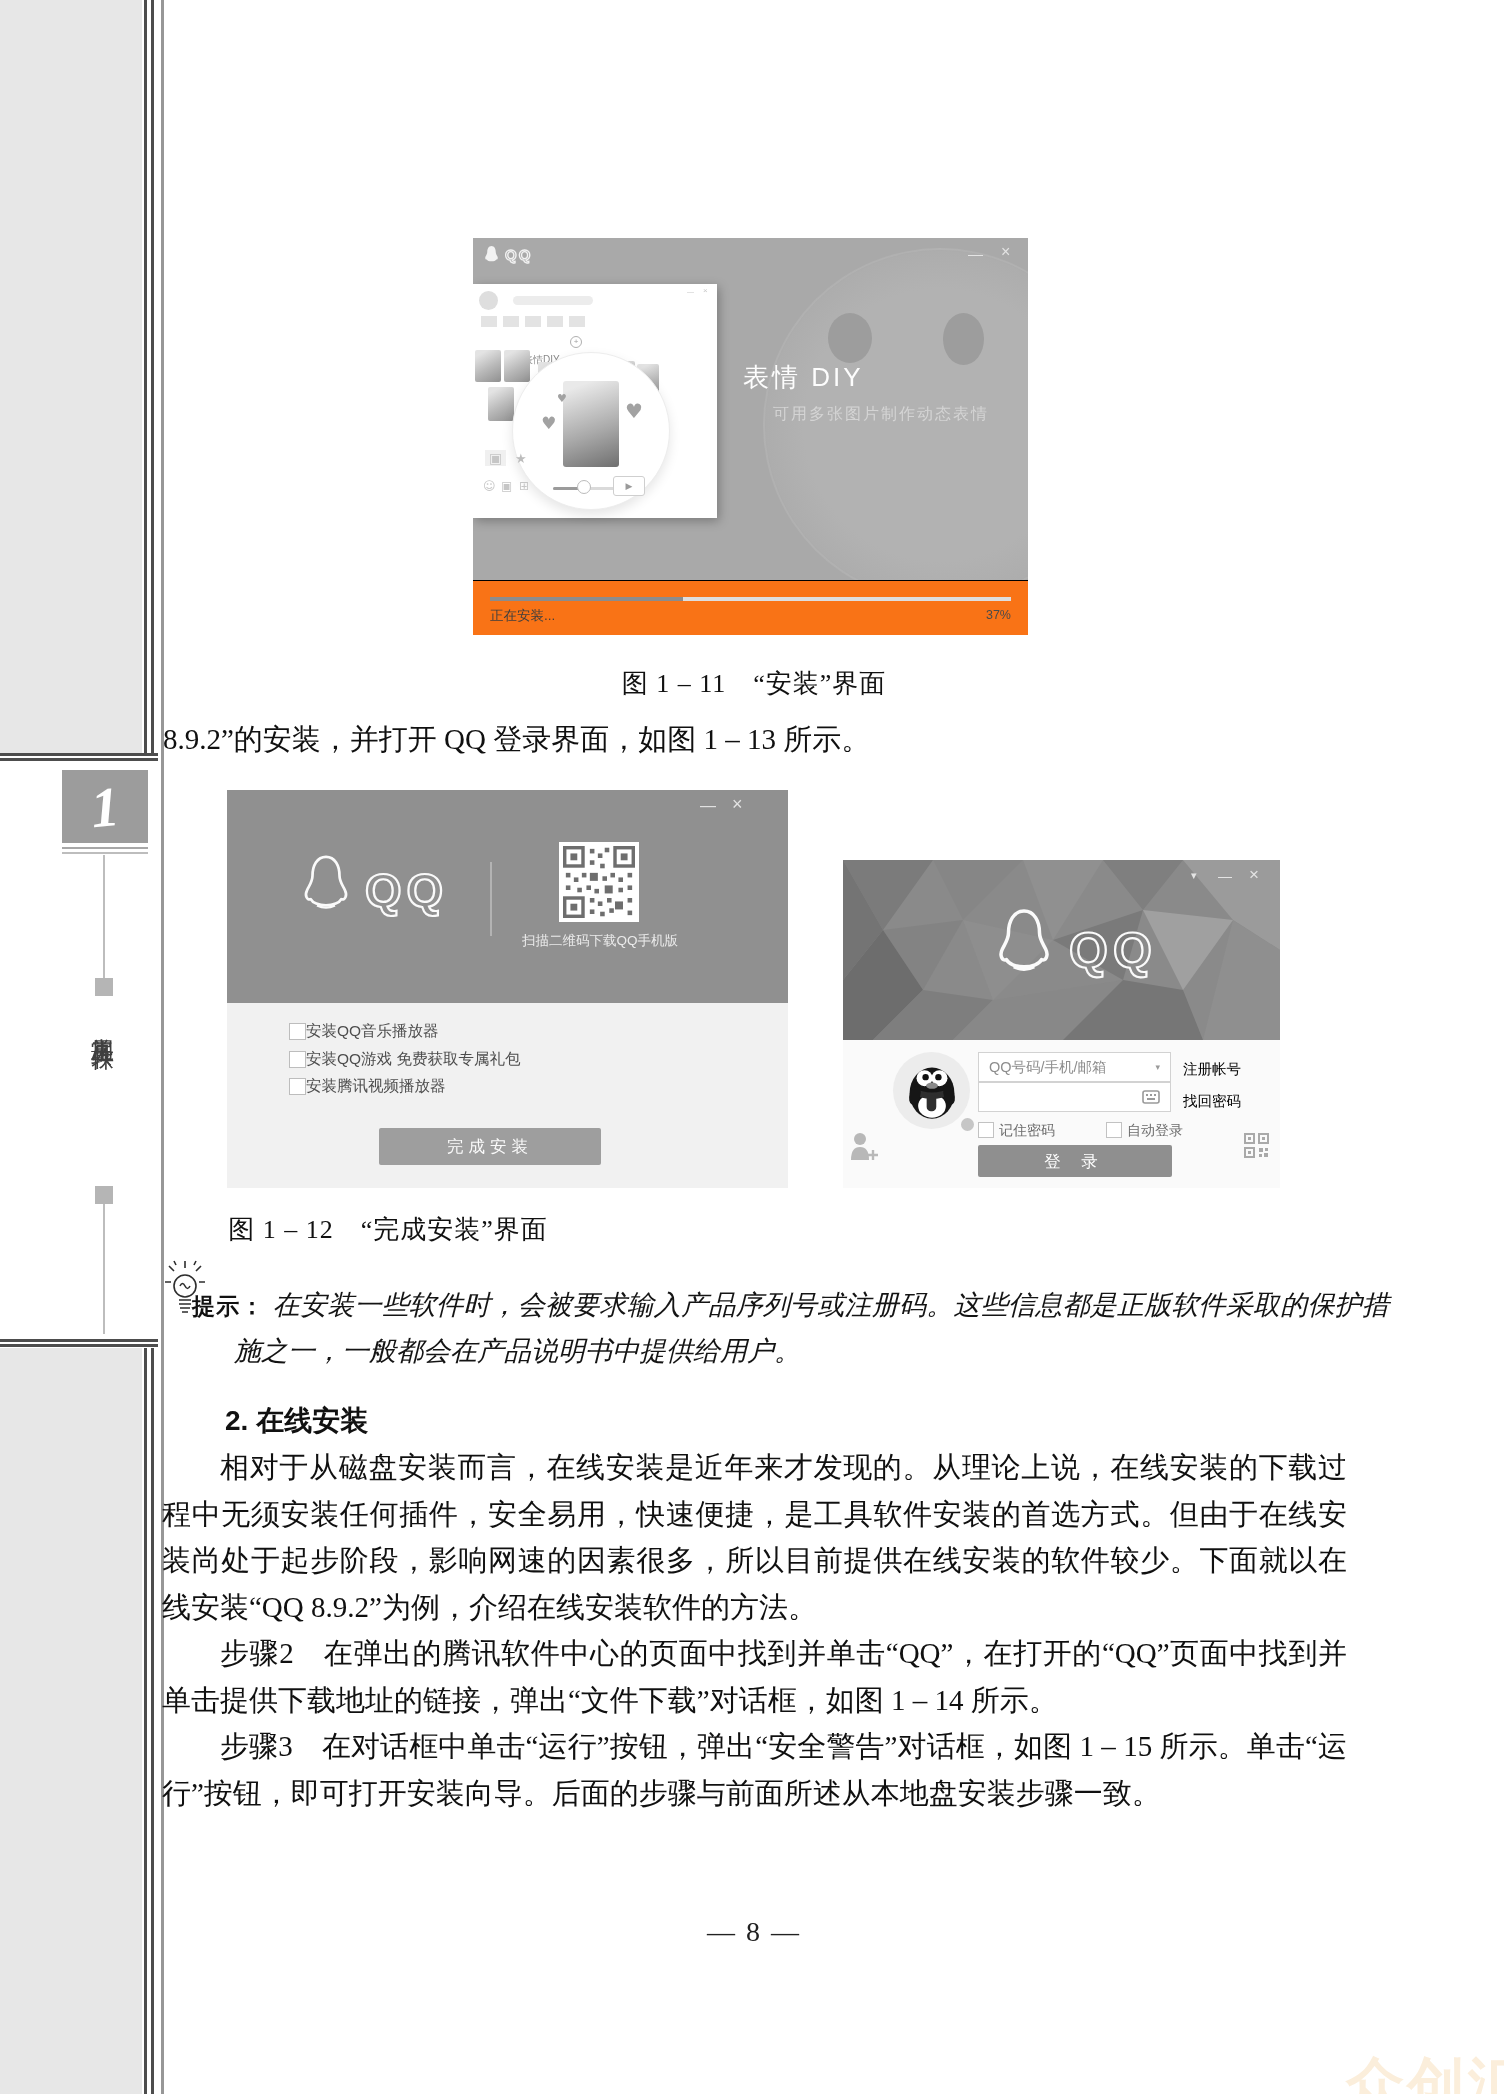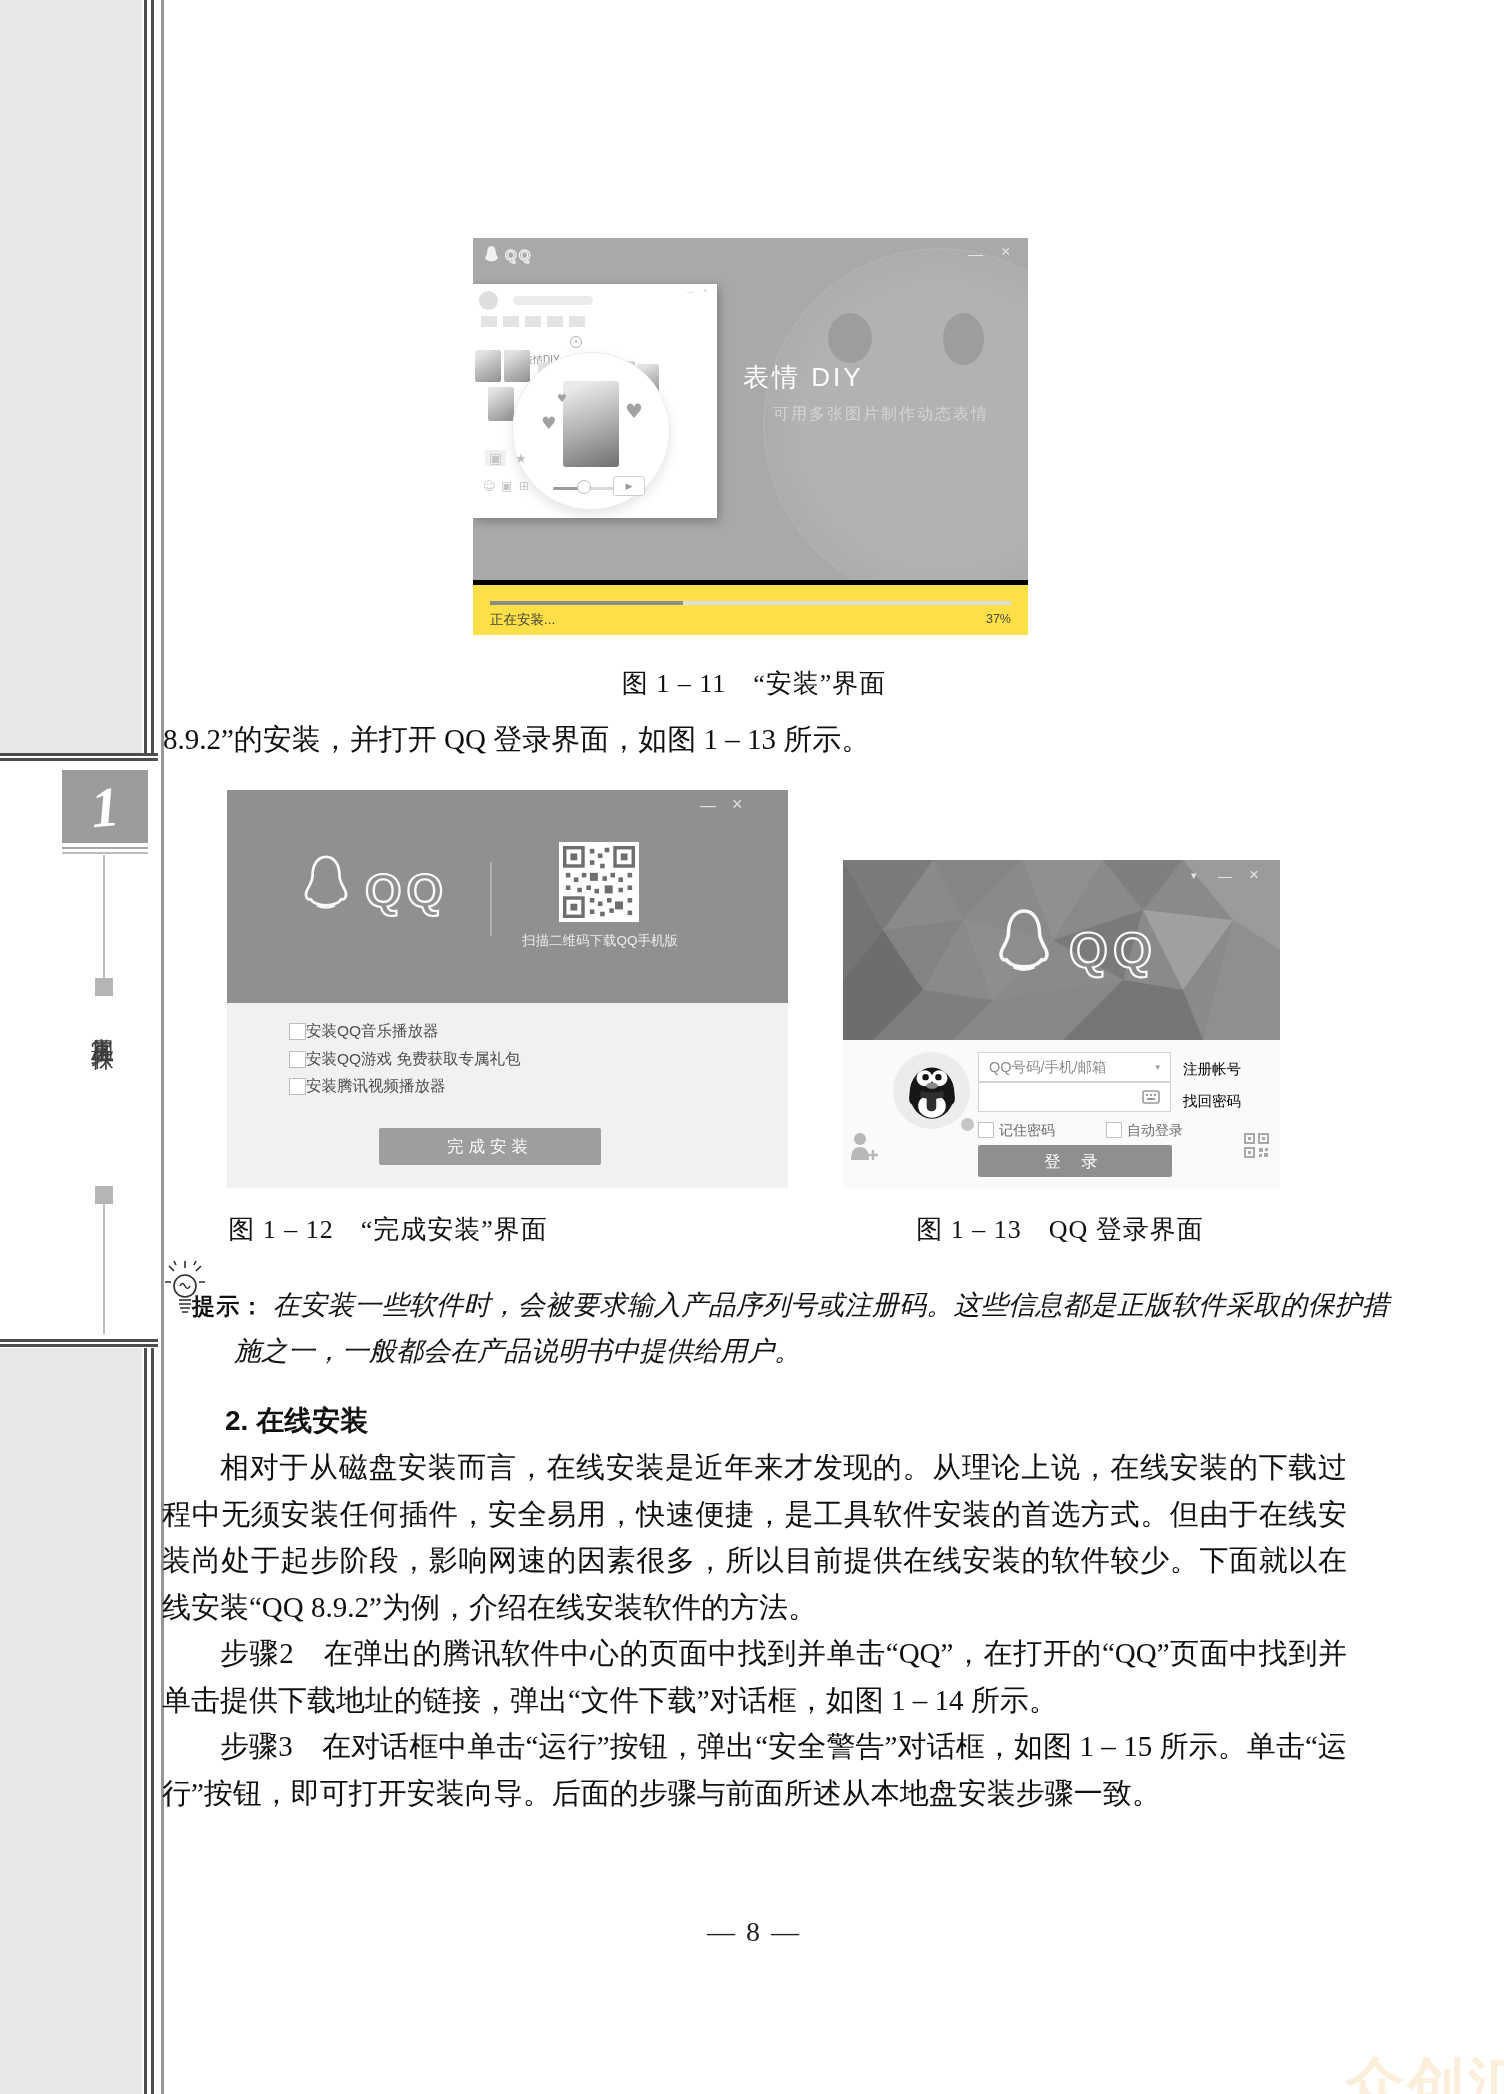--- a/index.html
+++ b/index.html
@@ -49,21 +49,21 @@
   .f11-photo-main{left:50px;top:28px;width:56px;height:86px;
     background:linear-gradient(160deg,#e9e9e9 10%,#a8a8a8 60%,#6f6f6f 100%);border-radius:3px;}
   .heart{color:#a2a2a2;font-family:"DejaVu Sans",sans-serif;line-height:1;}
   .f11-toolicon{font-family:"DejaVu Sans",sans-serif;color:#c6c6c6;line-height:1;}
   .f11-slider-track{left:80px;top:203px;width:72px;height:3px;background:#dadada;border-radius:2px;}
   .f11-slider-fill{width:38%;height:3px;background:#9b9b9b;border-radius:2px;}
   .f11-knob{left:104px;top:196px;width:12px;height:12px;border-radius:50%;background:#fff;
     border:1.5px solid #bbb;}
   .f11-play{left:140px;top:192px;width:30px;height:18px;border:1px solid #cfcfcf;border-radius:3px;
     text-align:center;font:9px/18px "DejaVu Sans",sans-serif;color:#9a9a9a;background:#fff;}
-  .f11-progress{left:0;top:342px;width:555px;height:55px;background:#fde047;border-top:5px solid #000000;}
+  .f11-progress{left:0;top:342px;width:555px;height:55px;background:#f97316;border-top:1px solid #000000;}
   .f11-track{left:17px;top:16px;width:521px;height:4px;background:#dedede;}
   .f11-fill{width:37%;height:4px;background:#8c8c8c;}
   .f11-status{left:17px;top:26px;font:13.5px "Liberation Sans",sans-serif;color:#3e3e3e;}
   .f11-pct{right:17px;top:27px;font:12.5px "Liberation Sans",sans-serif;color:#4a4a4a;}
 
   .caption{font:26px "Liberation Serif",serif;color:#111;text-align:center;letter-spacing:1px;}
 
   
   .fig12{left:227px;top:790px;width:561px;height:398px;}
   .f12-header{left:0;top:0;width:561px;height:213px;background:#909090;}
@@ -370,21 +370,20 @@
             <rect x="19" y="5" width="3" height="3"></rect>
           <rect x="5" y="19" width="3" height="3"></rect>
             <rect x="16" y="16" width="4" height="4"></rect>
           <rect x="22" y="16" width="3" height="3"></rect>
             <rect x="16" y="22" width="3" height="3"></rect>
           <rect x="21" y="21" width="4" height="4"></rect>
         </g>
       </svg>
     </div>
   </div>
-  <div class="abs caption" style="left:845px;top:1212px;width:430px;">图 1 – 13　QQ 登录界面</div>
 
   <svg class="abs" style="left:164px;top:1256px;" width="42" height="74" viewBox="0 0 42 74">
     <g stroke="#2e2e2e" stroke-width="1.6" fill="none">
       <circle cx="21" cy="30" r="11"></circle>
       <path d="M16 30 q2.5 -5 5 0 q2.5 5 5 0"></path>
       <path d="M15 44 H27 M15 48 H27 M16 52 H26 M18 56 H24"></path>
       <path d="M21 12 V5 M10 15 L5 10 M32 15 L37 10 M7 26 H1 M35 26 H41 M12 9 l-2 -4 M30 9 l2 -4"></path>
     </g>
   </svg>
   <div class="abs tip-text"><b>提示：</b><span>在安装一些软件时，会被要求输入产品序列号或注册码。这些信息都是正版软件采取的保护措施之一，一般都会在产品说明书中提供给用户。</span></div>

